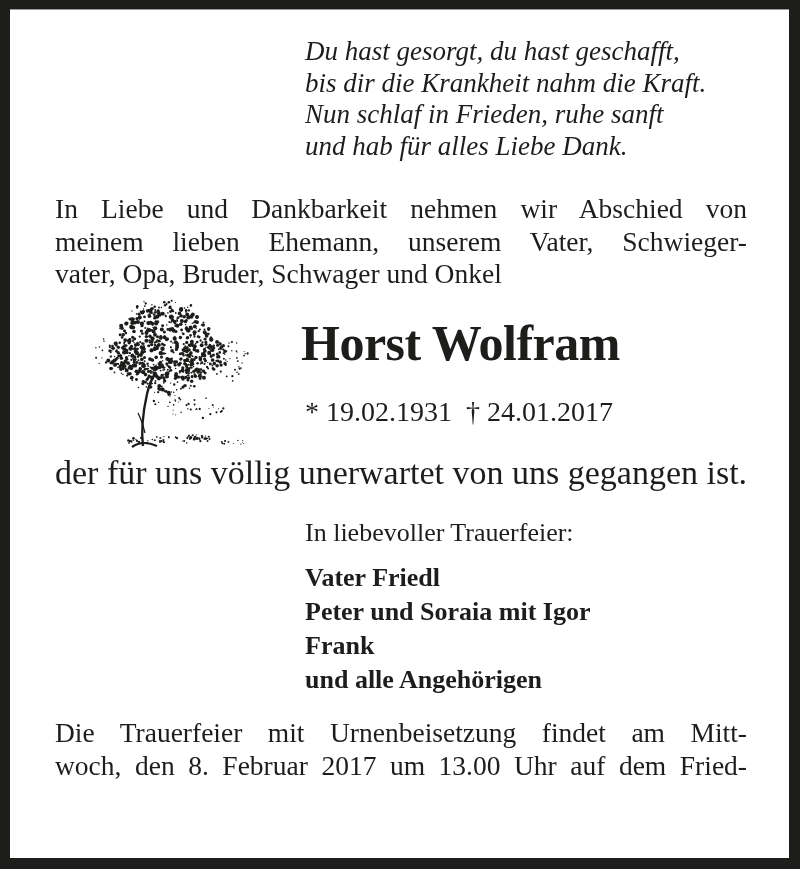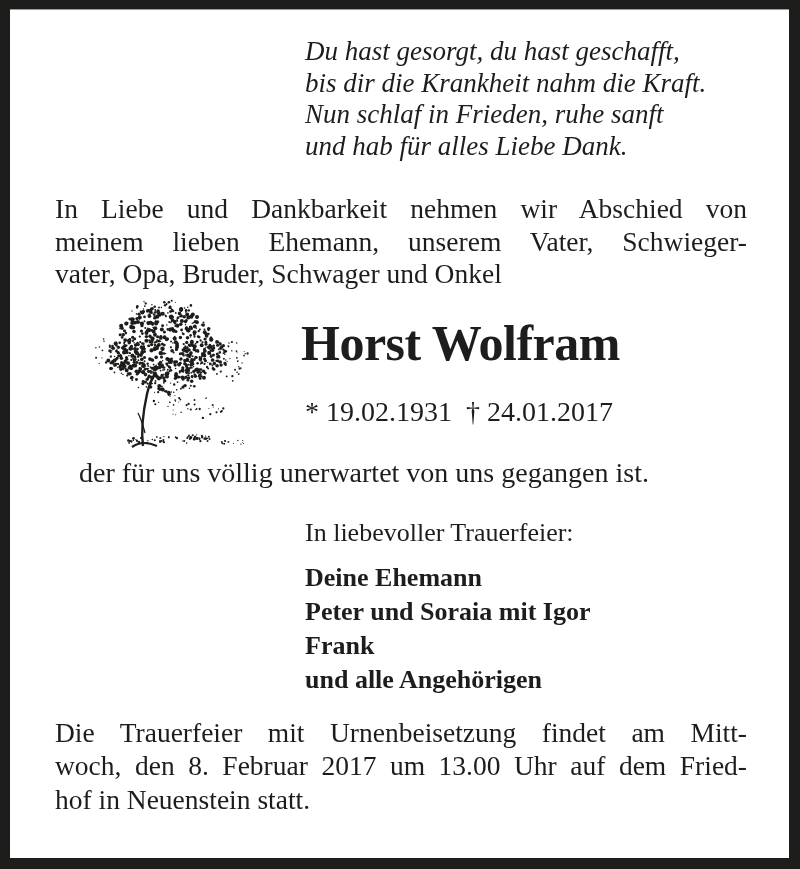--- a/index.html
+++ b/index.html
@@ -27,21 +27,21 @@
   .funeral{top:716px;line-height:33.4px;}
 
   
   .tree{left:95px;top:295px;width:160px;height:155px;}
 
   
   .name{left:301px;top:314px;font-size:50px;font-weight:bold;line-height:58px;white-space:nowrap;letter-spacing:-0.5px;}
   .dates{left:305px;top:396px;font-size:28px;line-height:32px;white-space:nowrap;}
   .dates .death{margin-left:14px;}
 
-  .farewell{left:55px;top:457px;font-size:28px;line-height:32px;white-space:nowrap;margin-left:24px;}
+  .farewell{left:55px;top:457px;font-size:34px;line-height:32px;white-space:nowrap;}
 
   
   .mem-heading{left:305px;top:518px;font-size:26px;line-height:30px;white-space:nowrap;}
   .mem-names{left:305px;top:561px;font-size:26px;line-height:34px;font-weight:bold;white-space:nowrap;}
 </style>
 </head>
 <body>
 
 <div class="page">
   <div class="paper"></div>
@@ -1028,24 +1028,23 @@
 
   <div class="abs dates">
     <span class="birth">* 19.02.1931</span><span class="death">† 24.01.2017</span>
   </div>
 
   <div class="abs farewell">der für uns völlig unerwartet von uns gegangen ist.</div>
 
   <div class="abs mem-heading">In liebevoller Trauerfeier:</div>
 
   <div class="abs mem-names">
-    <div>Deine Ehemann</div>
+    <div>Vater Friedl</div>
     <div>Peter und Soraia mit Igor</div>
     <div>Frank</div>
     <div>und alle Angehörigen</div>
   </div>
 
   <div class="abs para funeral">
     <div class="jline">Die Trauerfeier mit Urnenbeisetzung findet am Mitt-</div>
     <div class="jline">woch, den 8. Februar 2017 um 13.00 Uhr auf dem Fried-</div>
-    <div class="jline last">hof in Neuenstein statt.</div>
   </div>
 </div>
 
 </body></html>

